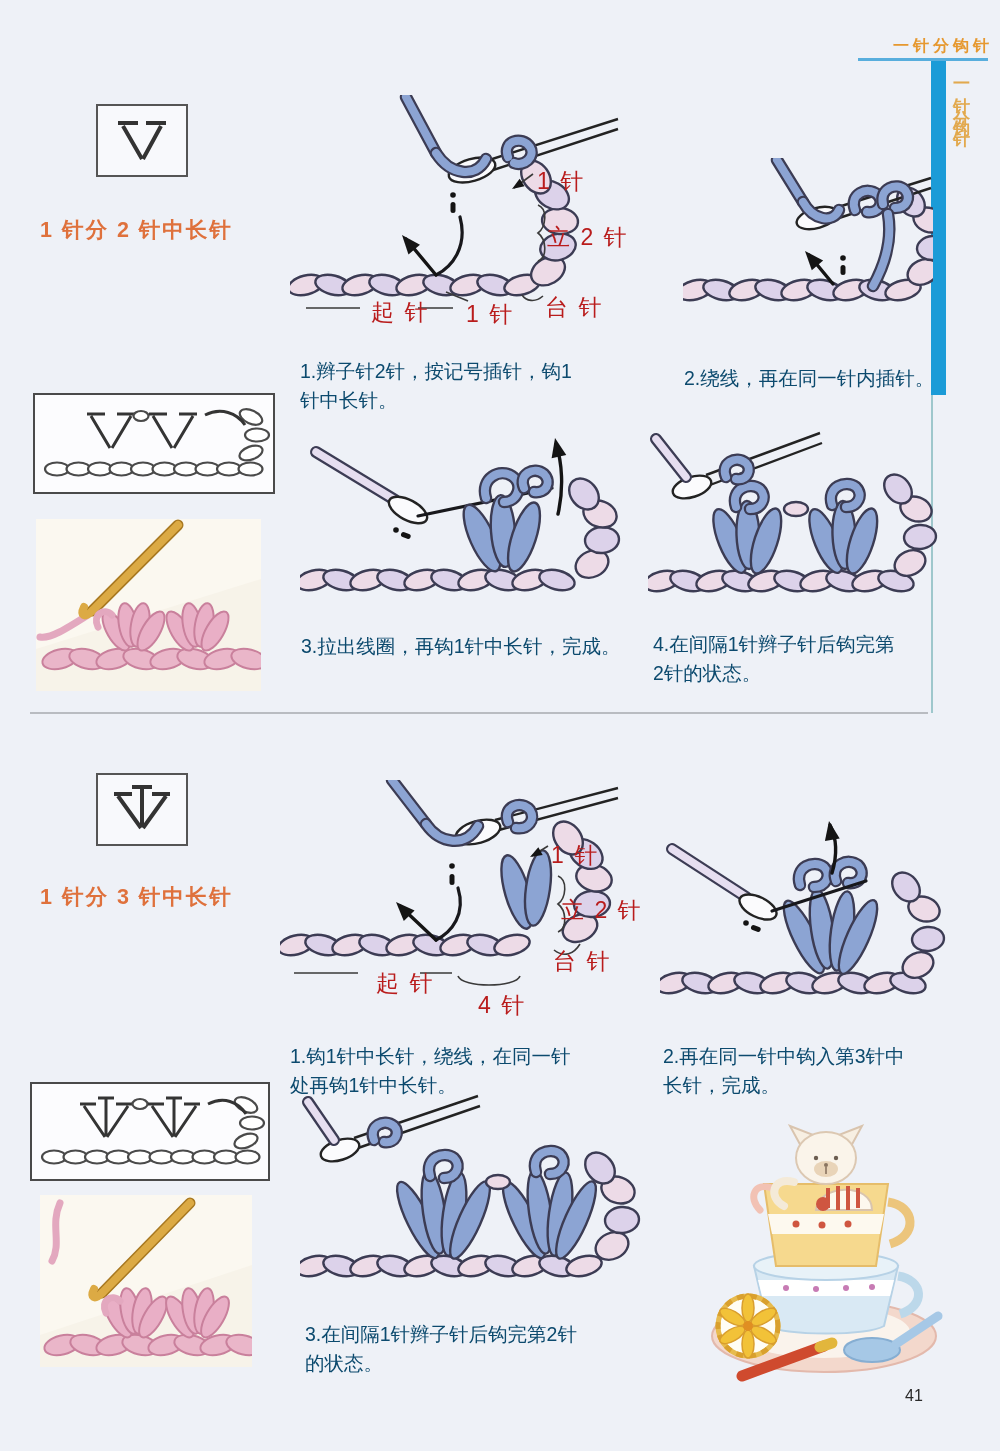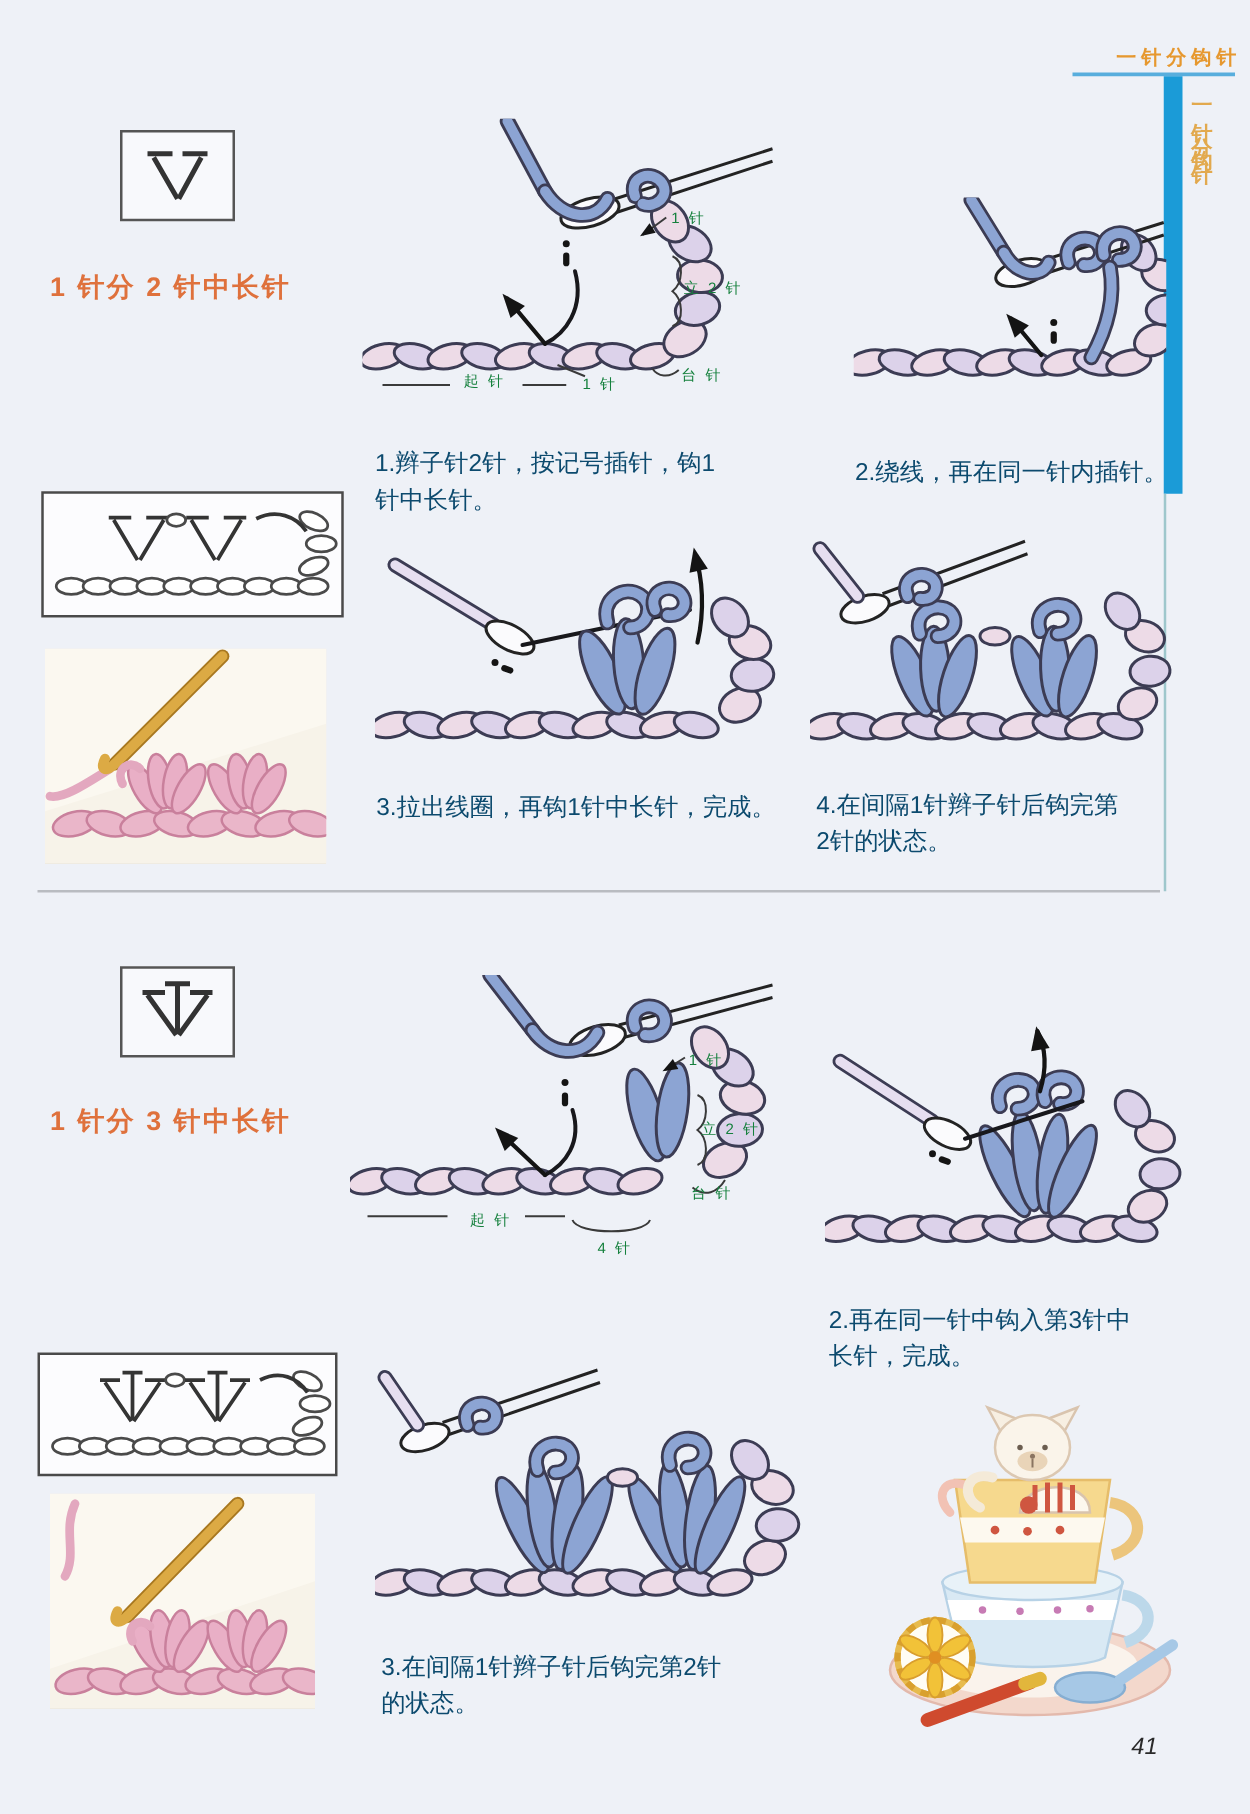--- a/index.html
+++ b/index.html
@@ -14,22 +14,22 @@
     color:#e6982f;letter-spacing:4px;white-space:nowrap;}
   .hdr-rule{position:absolute;left:858px;top:58px;width:130px;height:3px;background:#58aedd;}
   .side-bar{position:absolute;left:931px;top:61px;width:15px;height:334px;background:#1b9bd7;}
   .side-label{position:absolute;left:950px;top:74px;writing-mode:vertical-rl;
     font-size:17px;font-weight:bold;color:#e2a94e;letter-spacing:11px;}
   .side-line{position:absolute;left:931px;top:395px;width:2px;height:318px;background:#9ec7cc;}
   .divider{position:absolute;left:30px;top:712px;width:898px;height:2px;background:#b9bcc1;}
   
   .hd{position:absolute;font-size:21.5px;font-weight:bold;color:#df713c;letter-spacing:2px;white-space:nowrap;}
   .cap{position:absolute;font-size:19.5px;line-height:1.52;color:#0c4a6e;white-space:pre-line;}
-  .dlab{position:absolute;font-size:12px;color:#15803d;letter-spacing:2px;white-space:nowrap;}
-  .pagenum{position:absolute;left:905px;top:1387px;font-size:19px;color:#2a2a2a;font-style:italic;}
+  .dlab{position:absolute;font-size:23px;color:#b91c1c;letter-spacing:2px;white-space:nowrap;}
+  .pagenum{position:absolute;left:905px;top:1387px;font-size:16px;color:#2a2a2a;}
   
   .symbox{position:absolute;width:88px;height:69px;background:#f8f9fc;border:2px solid #555;}
   .chartbox{position:absolute;background:#fcfcfe;border:2px solid #4a4a4a;}
   .photo{position:absolute;background:#f7f3e9;box-shadow:0 0 0 1px #e0ddd2 inset;}
   svg{display:block;}
   
   .ch1{fill:#eddbe7;stroke:#3c3c54;stroke-width:2.4;}
   .ch2{fill:#dcd2ea;stroke:#3c3c54;stroke-width:2.4;}
   .cho{fill:#ffffff;stroke:#4a4a4a;stroke-width:2.2;}
   .hl{stroke:#232323;stroke-width:2.4;fill:none;}
@@ -344,20 +344,22 @@
       <path class="ld" d="M274,170 C284,178 294,174 300,164"></path>
       <path class="ld" d="M14,193 L78,193 M140,193 L172,193"></path>
       <path class="ld" d="M178,196 C182,208 236,208 240,196"></path>
     </svg>
   </div>
   <span class="dlab" style="left:551px;top:840px;">1 针</span>
   <span class="dlab" style="left:561px;top:895px;">立 2 针</span>
   <span class="dlab" style="left:553px;top:946px;">台 针</span>
   <span class="dlab" style="left:376px;top:968px;">起 针</span>
   <span class="dlab" style="left:478px;top:990px;">4 针</span>
+  <p class="cap" style="left:290px;top:1022px;width:330px;">1.钩1针中长针，绕线，在同一针
+处再钩1针中长针。</p>
 
   <div class="abs" style="left:660px;top:815px;">
     <svg width="290" height="200" viewBox="0 0 290 200">
       <g>
           <ellipse cx="14" cy="168" rx="18" ry="9.5" transform="rotate(-14 14 168)" class="ch1"></ellipse>
           <ellipse cx="40" cy="168" rx="18" ry="9.5" transform="rotate(14 40 168)" class="ch2"></ellipse>
           <ellipse cx="66" cy="168" rx="18" ry="9.5" transform="rotate(-14 66 168)" class="ch1"></ellipse>
           <ellipse cx="92" cy="168" rx="18" ry="9.5" transform="rotate(14 92 168)" class="ch2"></ellipse>
           <ellipse cx="118" cy="168" rx="18" ry="9.5" transform="rotate(-14 118 168)" class="ch1"></ellipse>
           <ellipse cx="144" cy="168" rx="18" ry="9.5" transform="rotate(14 144 168)" class="ch2"></ellipse>

